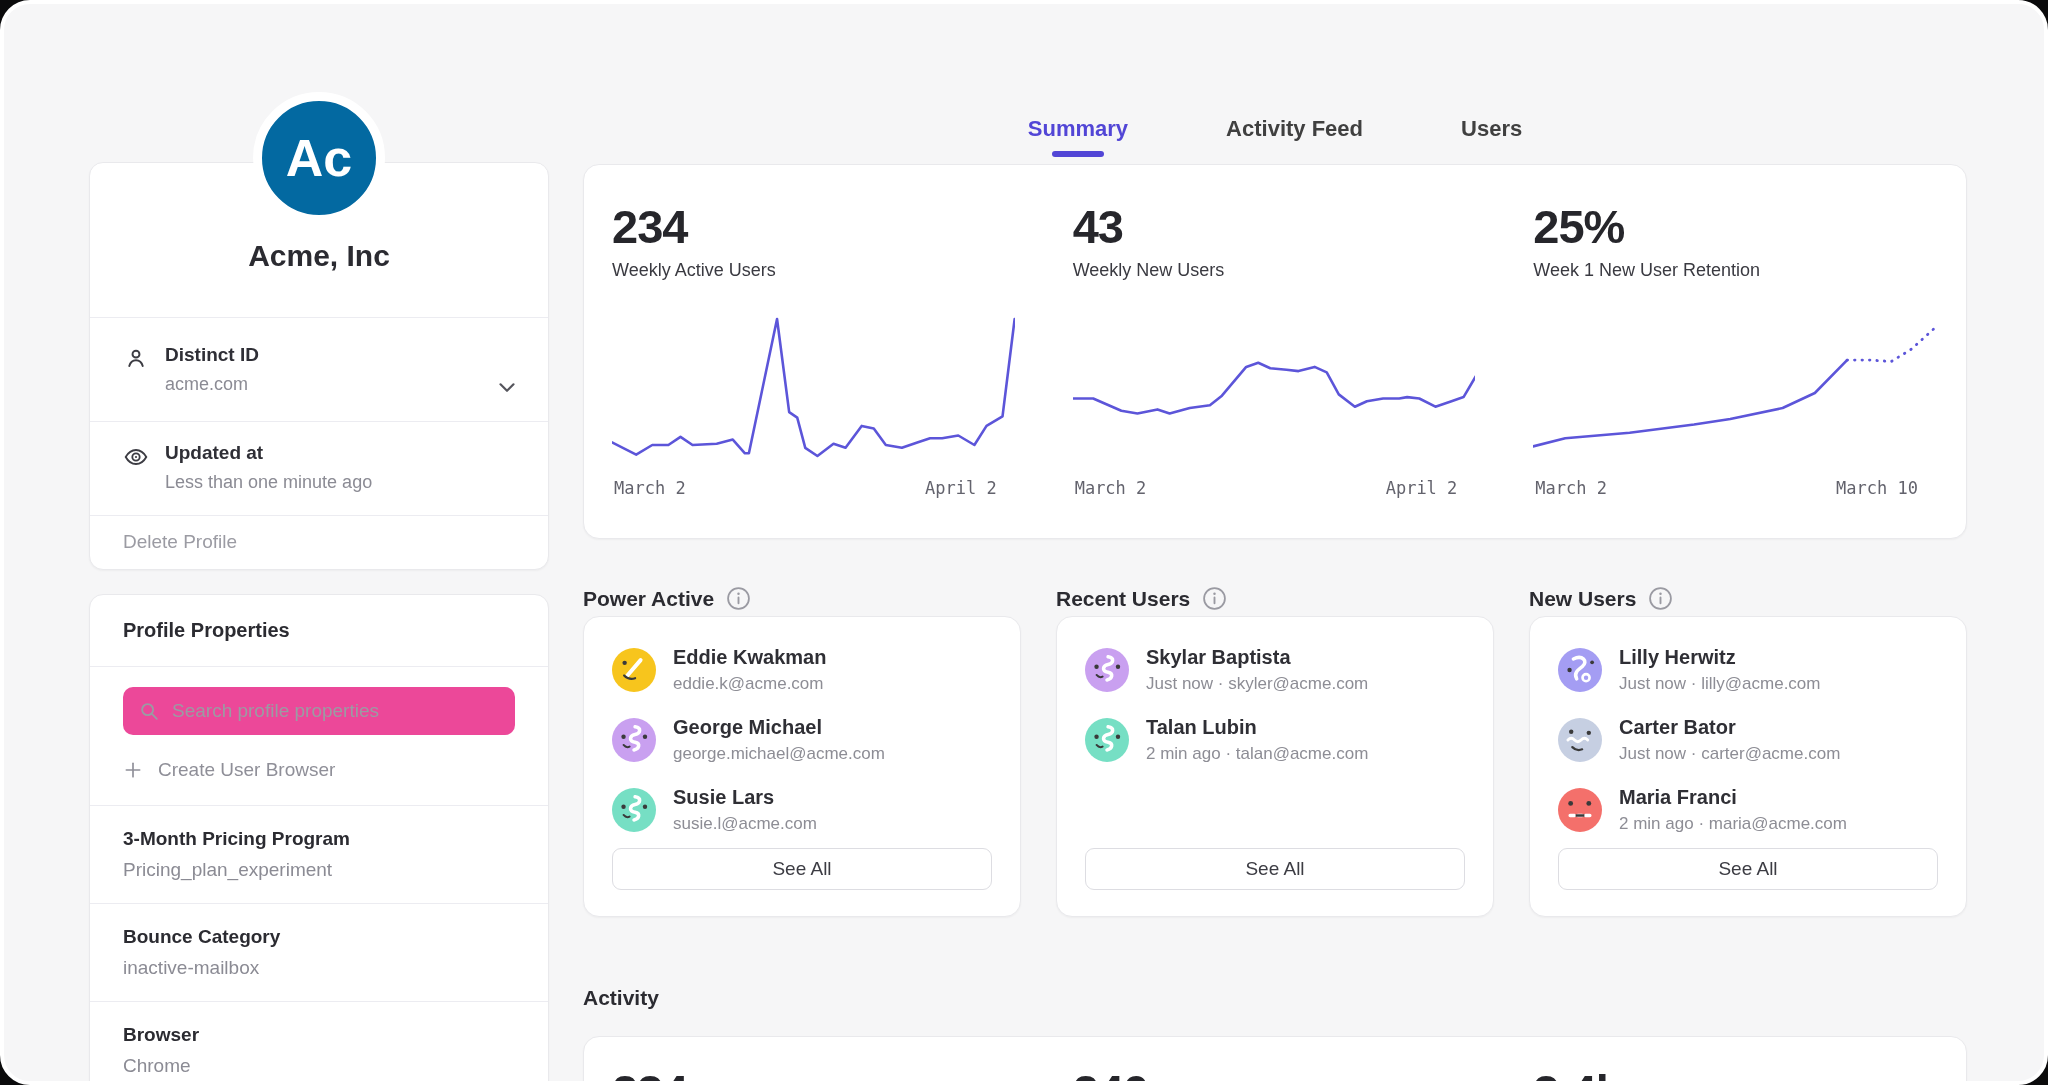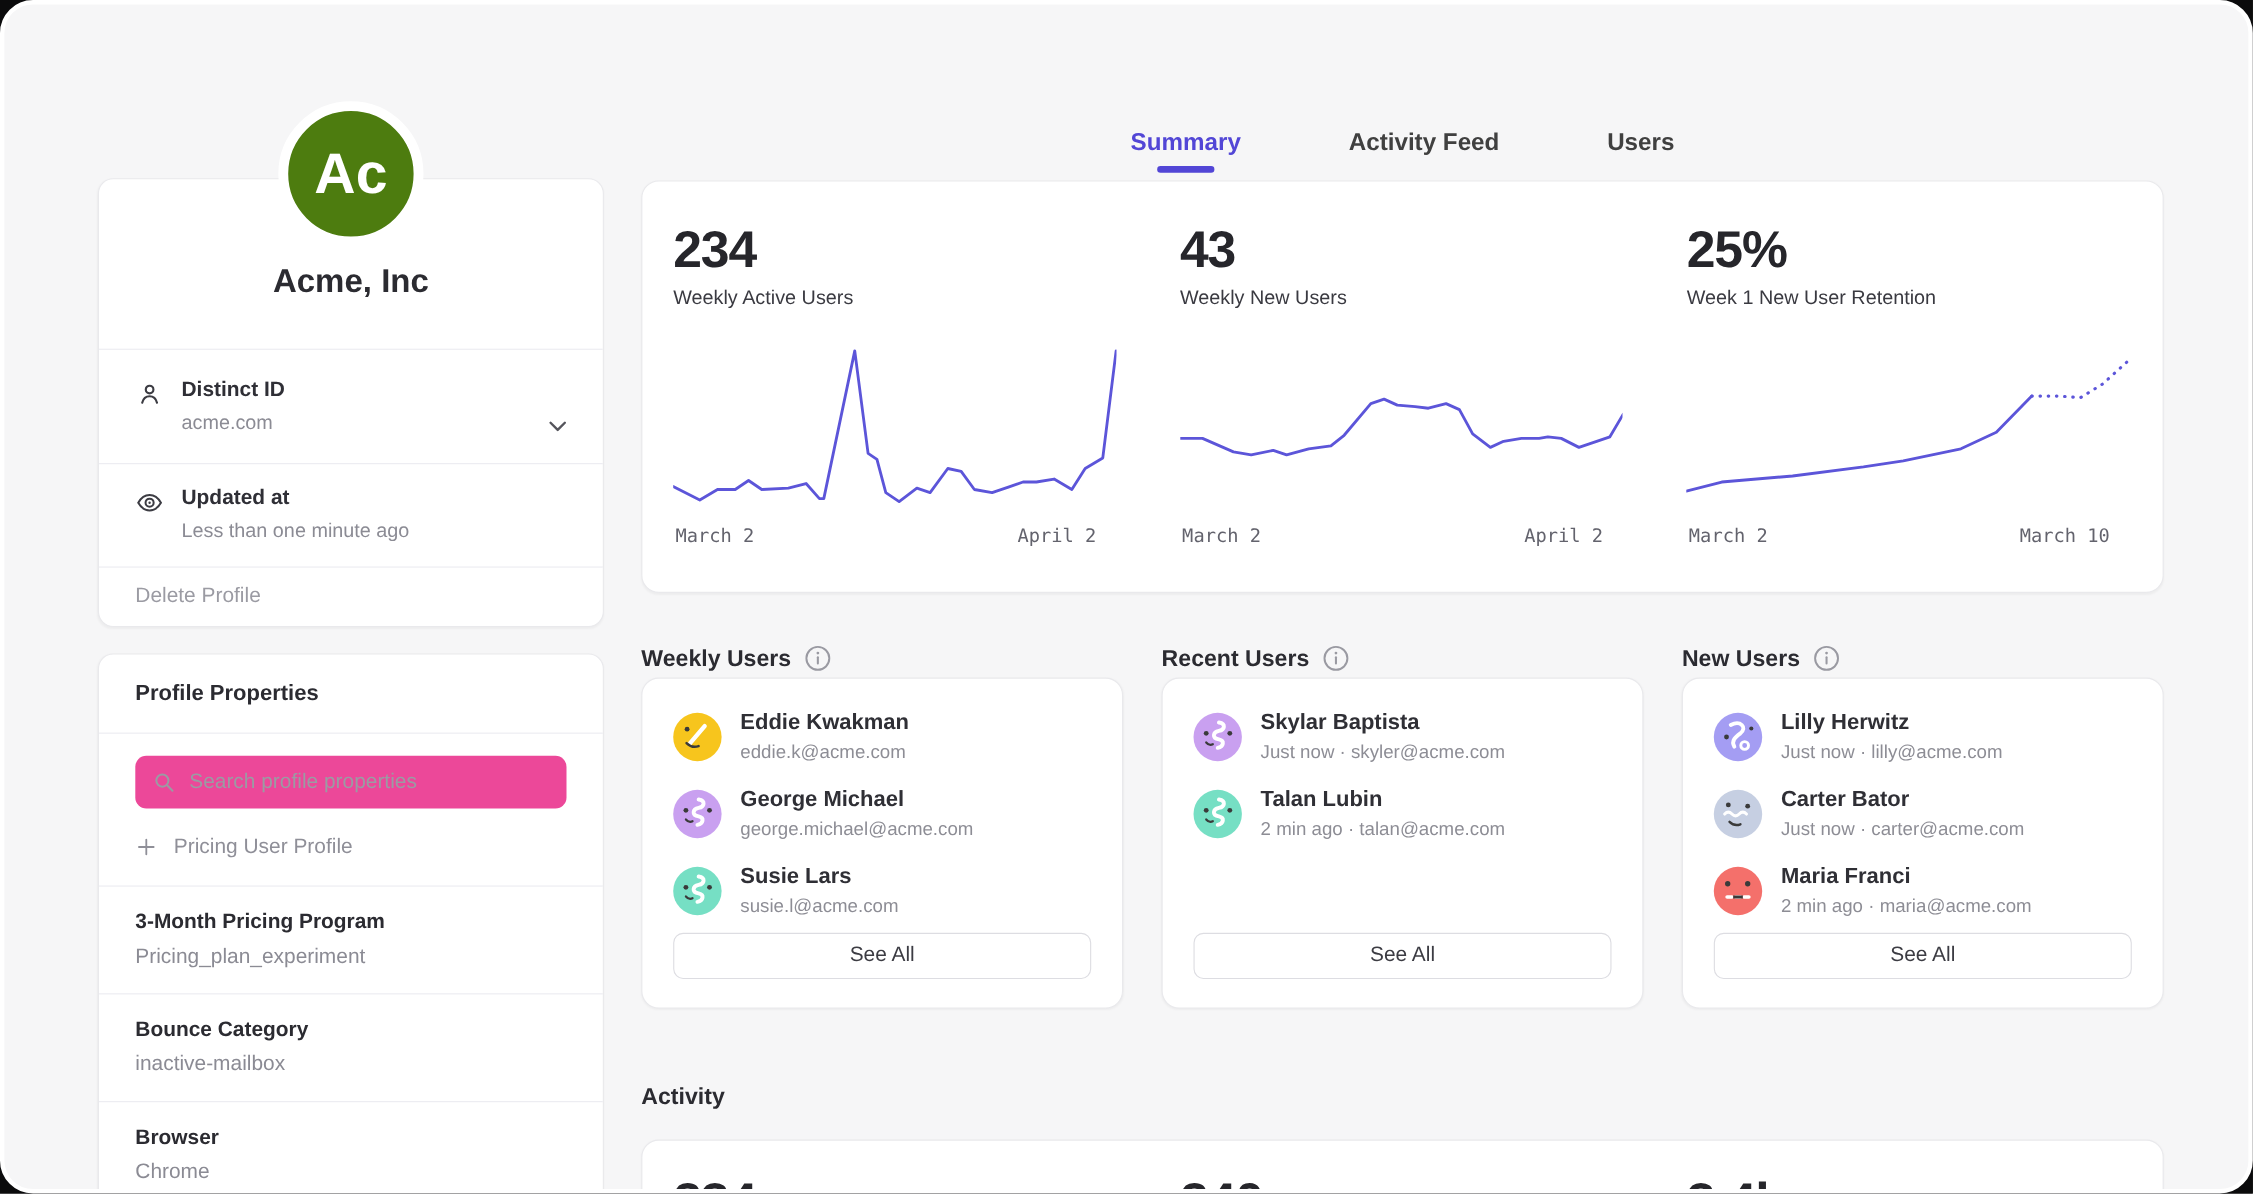--- a/index.html
+++ b/index.html
@@ -82,21 +82,21 @@
   .activity-title { position:absolute; top:982px; left:0; font-size:21px; font-weight:700; color:#2b2b31; }
   .activity-card { position:absolute; top:1032px; left:0; width:1384px; height:310px; border-radius:16px;
                    display:grid; grid-template-columns:1fr 1fr 1fr; padding-top:31px; }
 </style>
 </head>
 <body>
 
 <div class="window">
 
   <aside class="sidebar">
-    <div class="company-avatar" style="background: #4d7c0f;">
+    <div class="company-avatar" style="background: #0369a1;">
         <span>Ac</span>
       </div>
 
     <section class="card profile-card">
       <div class="profile-name">Acme, Inc</div>
 
       <div class="field-row">
         <svg class="f-icon" viewBox="0 0 24 24">
           <circle cx="12" cy="7.5" r="3.2" fill="none" stroke="#3c3c43" stroke-width="1.8"></circle>
           <path d="M5.8 18.5 c.9-3.6 3.3-5.4 6.2-5.4 s5.3 1.8 6.2 5.4" fill="none" stroke="#3c3c43" stroke-width="1.8" stroke-linecap="round"></path>
@@ -134,21 +134,21 @@
           <line x1="15.2" y1="15.2" x2="20.5" y2="20.5" stroke="#9b9ba3" stroke-width="2" stroke-linecap="round"></line>
         </svg>
         <input type="text" placeholder="Search profile properties" style="">
       </div>
 
       <div class="create-row">
         <svg viewBox="0 0 24 24">
           <line x1="12" y1="4" x2="12" y2="20" stroke="#8f8f98" stroke-width="2" stroke-linecap="round"></line>
           <line x1="4" y1="12" x2="20" y2="12" stroke="#8f8f98" stroke-width="2" stroke-linecap="round"></line>
         </svg>
-        <span>Pricing User Profile</span>
+        <span>Create User Browser</span>
       </div>
 
       <div class="prop-row">
         <div class="prop-name">3-Month Pricing Program</div>
         <div class="prop-value">Pricing_plan_experiment</div>
       </div>
       <div class="prop-row">
         <div class="prop-name">Bounce Category</div>
         <div class="prop-value">inactive-mailbox</div>
       </div>
@@ -208,21 +208,21 @@
           </svg>
         <div class="axis-row">
           <span>March 2</span>
           <span>March 10</span>
         </div>
       </div>
     </section>
 
     <div class="sections-row">
       <div class="section-h">
-        <span>Weekly Users</span>
+        <span>Power Active</span>
         <svg class="info" viewBox="0 0 24 24">
           <circle cx="12" cy="12" r="10" fill="none" stroke="#9a9aa2" stroke-width="1.7"></circle>
           <line x1="12" y1="11" x2="12" y2="16.5" stroke="#9a9aa2" stroke-width="1.8" stroke-linecap="round"></line>
           <circle cx="12" cy="7.4" r="1.2" fill="#9a9aa2"></circle>
         </svg>
       </div>
       <div class="section-h">
         <span>Recent Users</span>
         <svg class="info" viewBox="0 0 24 24">
           <circle cx="12" cy="12" r="10" fill="none" stroke="#9a9aa2" stroke-width="1.7"></circle>

